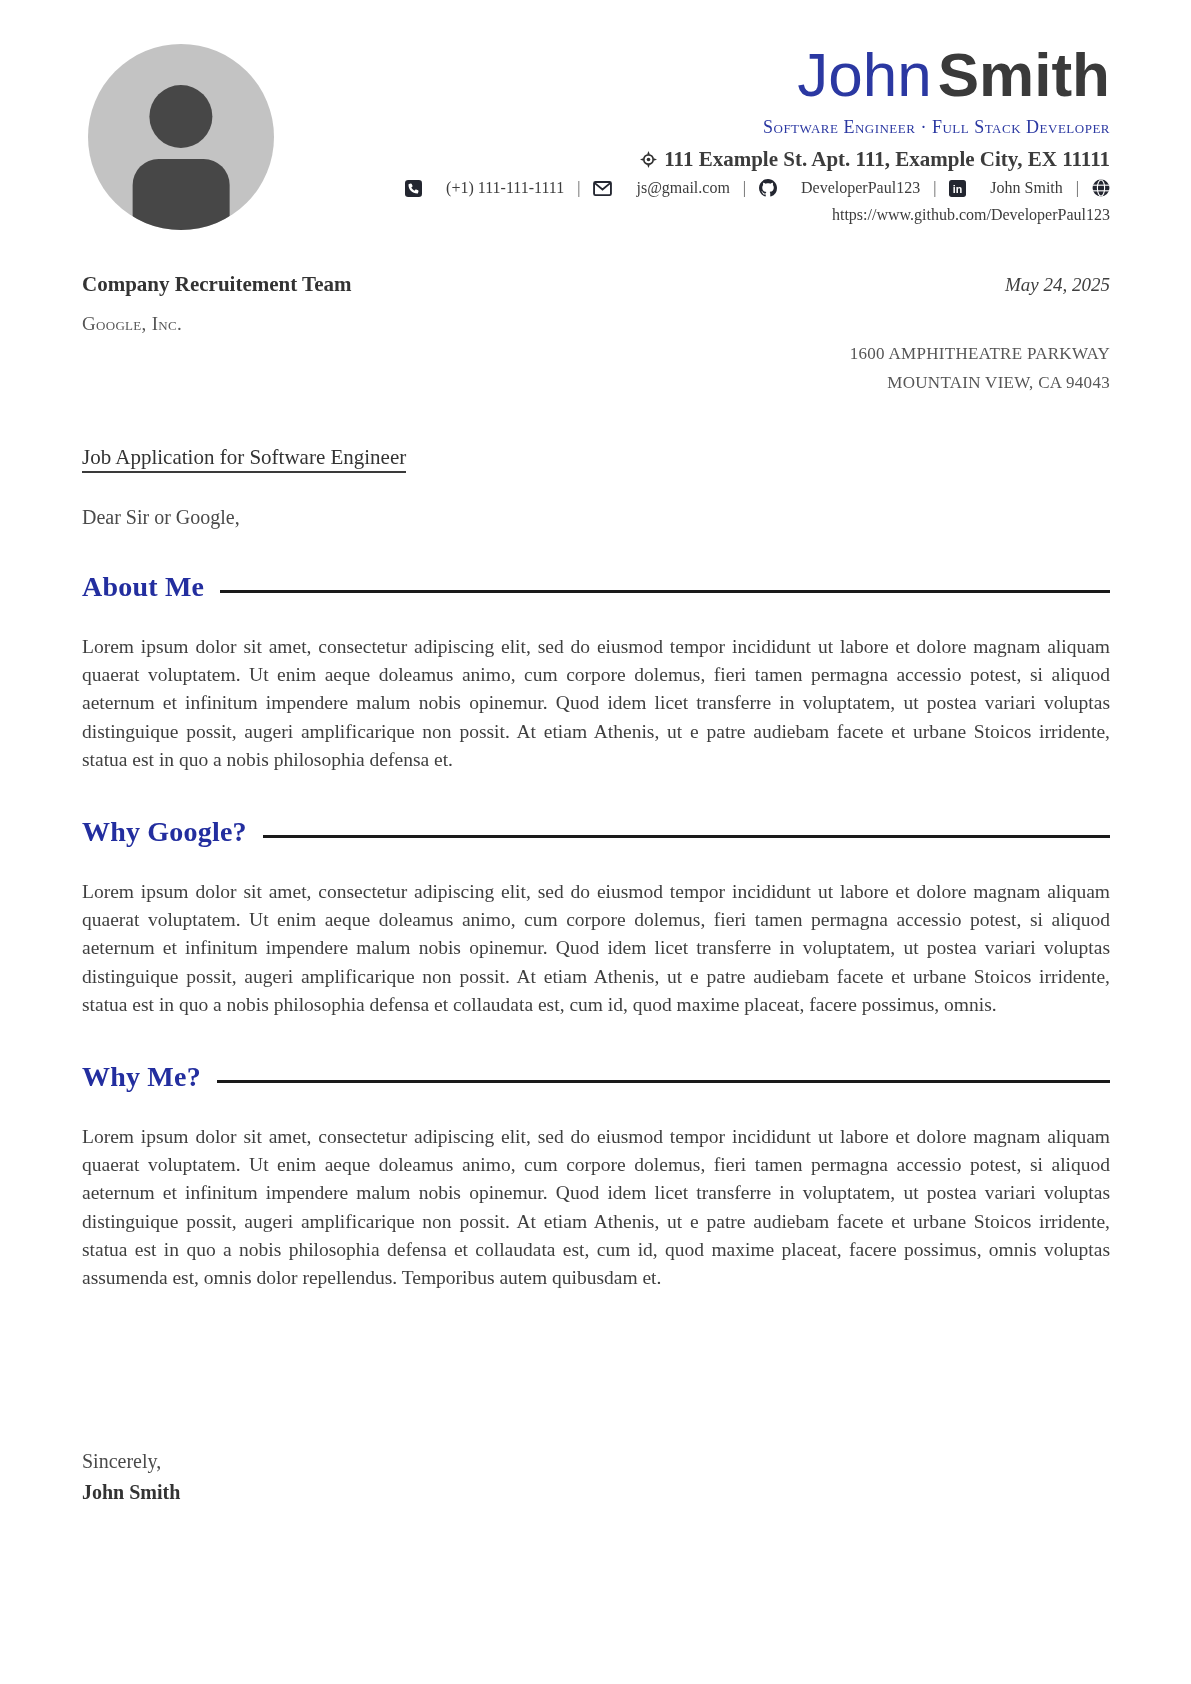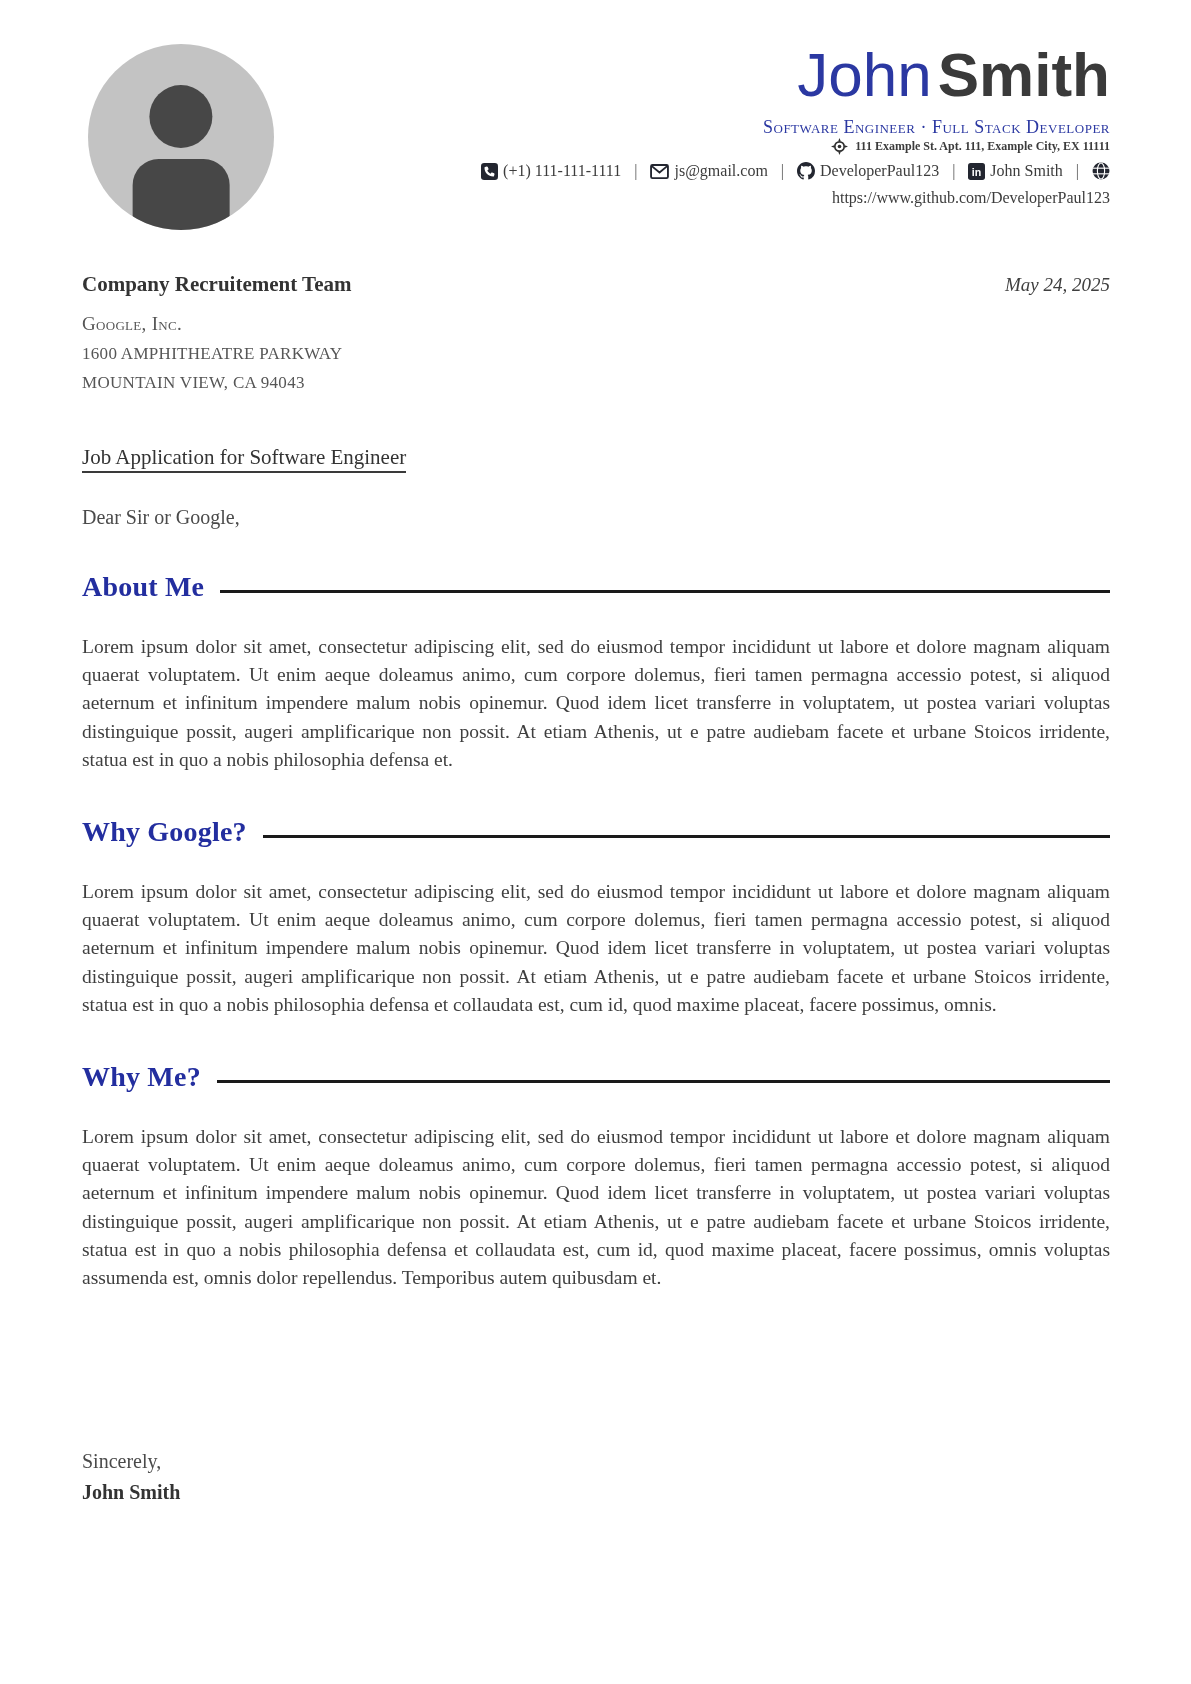--- a/index.html
+++ b/index.html
@@ -46,51 +46,52 @@
   .name-first { color: #2b38a2; font-weight: 300; }
   .name-last  { color: #3a3a3a; font-weight: 700; margin-left: 6px; }
   .tagline {
     margin-top: 10px;
     color: #2b38a2;
     font-variant: small-caps;
     font-size: 18px;
     letter-spacing: 0.5px;
   }
   .addr-line {
+    margin-top: 9px;
     font-weight: 700;
     color: #3c3c3c;
-    font-size: 12px;
+    font-size: 21px;
     display: flex; justify-content: flex-end; align-items: center; gap: 7px;
   }
   .contact-line {
     margin-top: 7px;
     color: #3c3c3c;
     font-size: 16px;
     display: flex; justify-content: flex-end; align-items: center; gap: 13px;
   }
-  .contact-item { display: inline-flex; align-items: center; gap: 5px; justify-content: space-between; }
+  .contact-item { display: inline-flex; align-items: center; gap: 24px; justify-content: space-between; }
   .sep { color: #5a5a5a; }
   .url-line { margin-top: 9px; font-size: 16px; color: #3c3c3c; }
   .icon { display: inline-flex; align-items: center; }
 
   
   .recipient-row {
     margin-top: 42px;
     display: flex; justify-content: space-between; align-items: baseline;
   }
   .recipient-team { font-size: 21px; font-weight: 700; color: #333333; }
   .letter-date { font-style: italic; font-size: 19px; color: #3f3f3f; }
   .company-name {
     margin-top: 16px;
     font-variant: small-caps;
     font-size: 19px;
     color: #565656;
     letter-spacing: 0.3px;
   }
-  .company-addr { margin-top: 9px; font-size: 17px; color: #565656; letter-spacing: 0.3px; }
+  .company-addr { margin-top: 9px; font-size: 17px; color: #565656; letter-spacing: 0.3px; text-align: right; }
 
   
   .subject { margin-top: 52px; }
   .subject span {
     font-size: 21px; font-weight: 400; color: #333333;
     border-bottom: 2px solid #3a3a3a; padding-bottom: 2px;
   }
   .greeting { margin-top: 36px; font-size: 20px; color: #4a4a4a; }
 
   .section { margin-top: 42px; }

